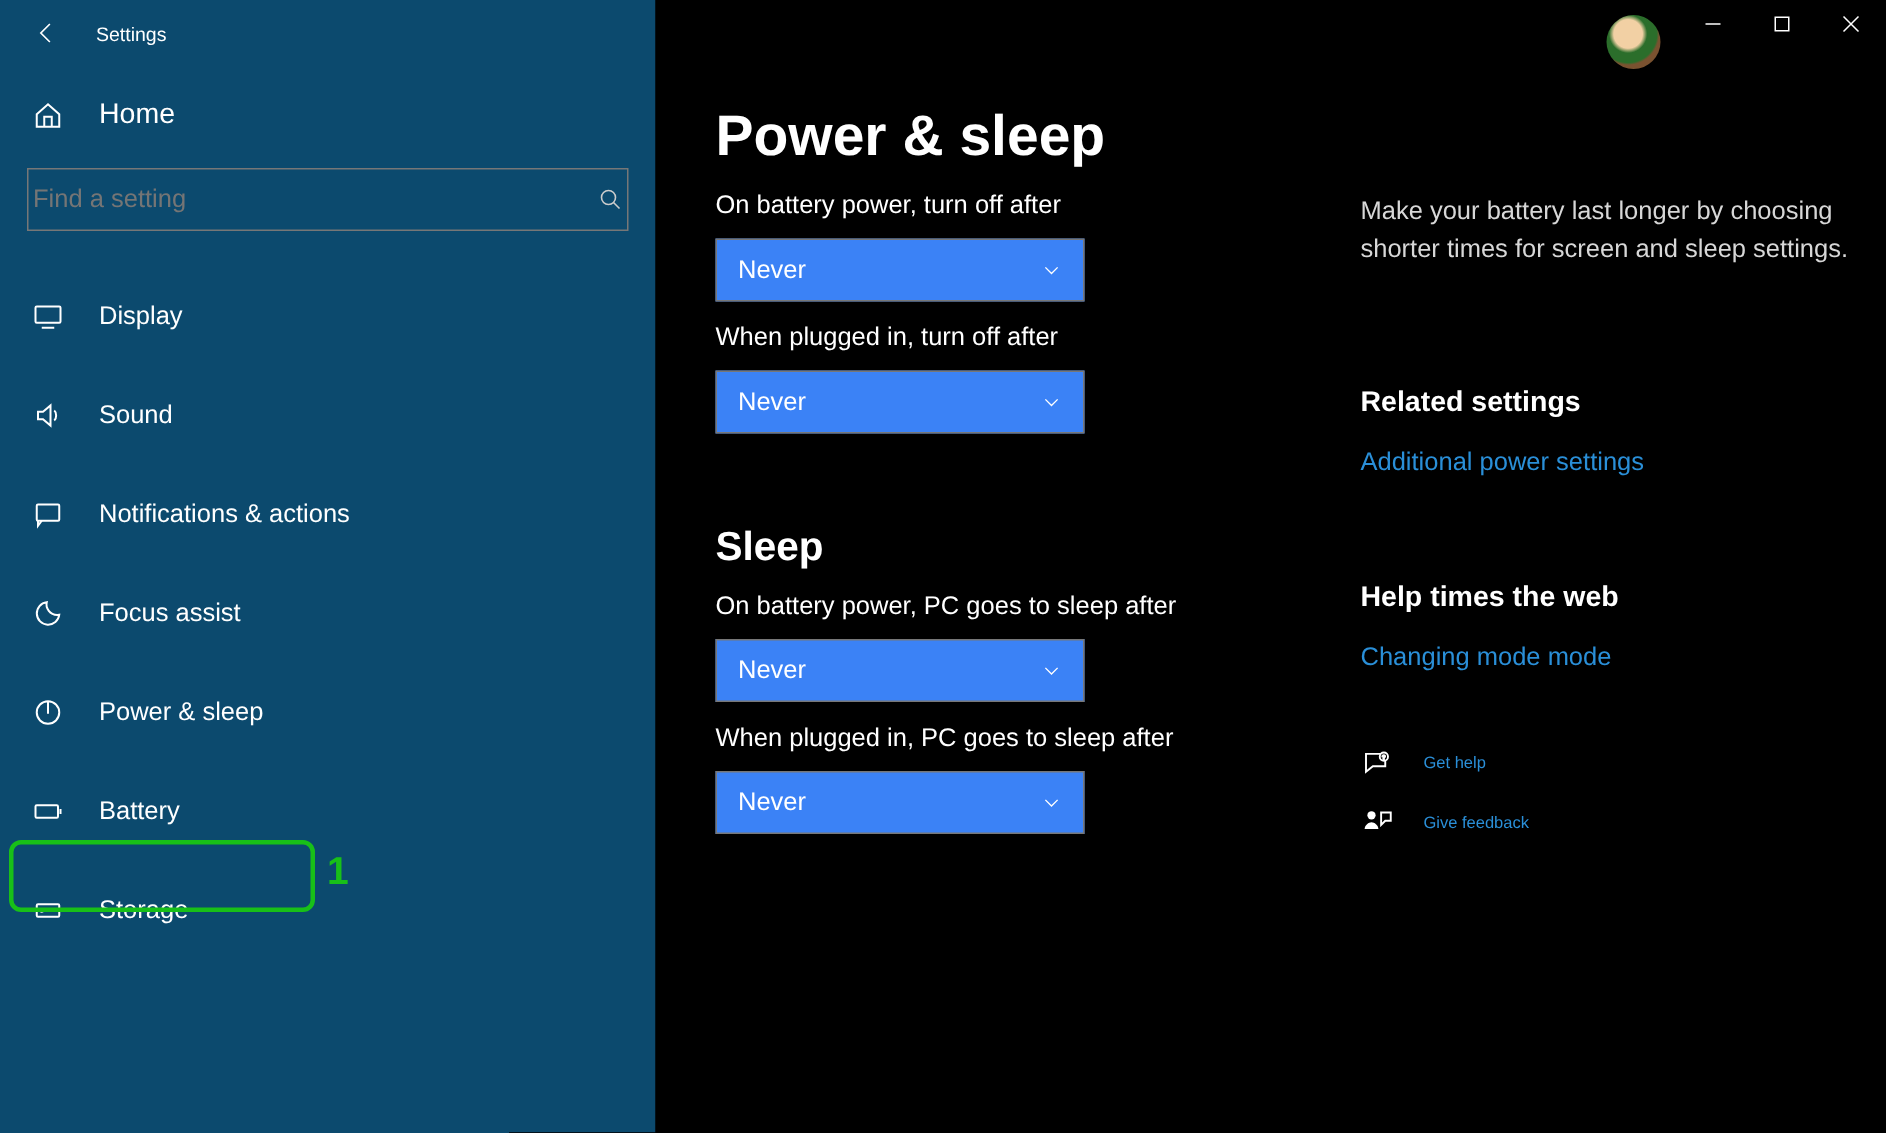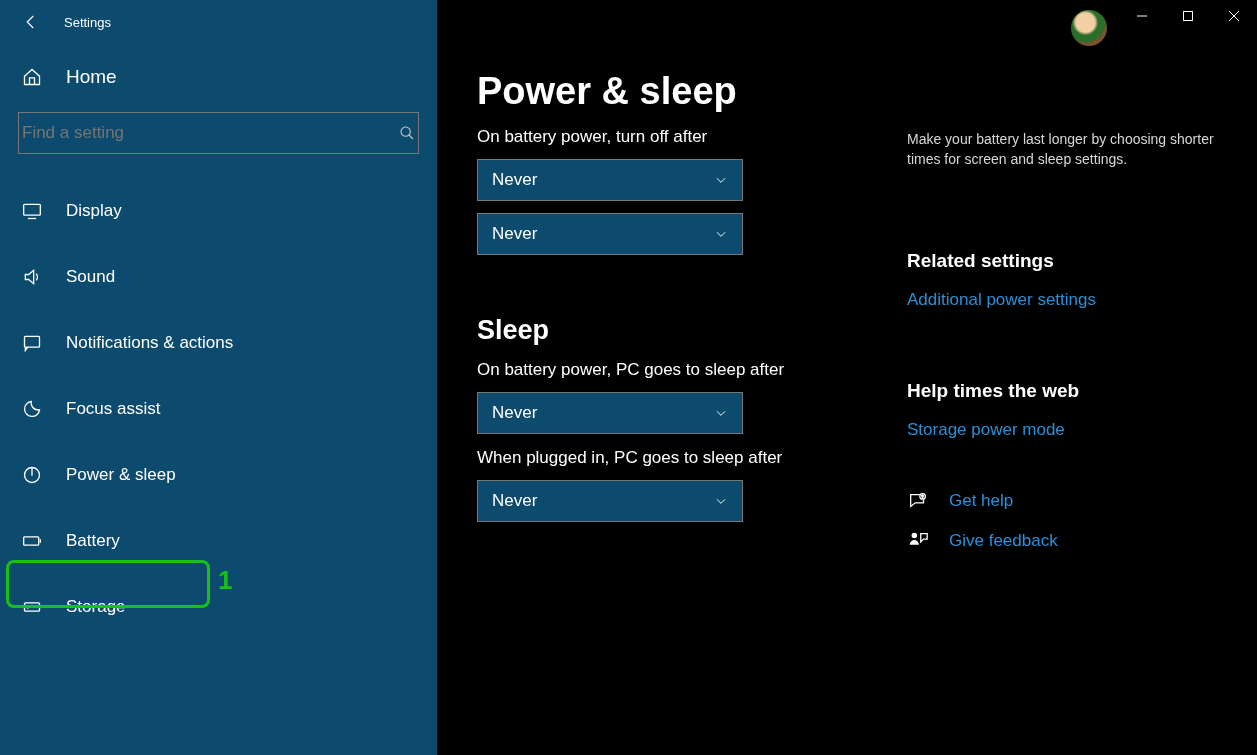--- a/index.html
+++ b/index.html
@@ -84,32 +84,32 @@
     font-size: 38px; font-weight: 600;
     padding-top: 70px;
   }
   .cols { display: flex; }
   .left-col { width: 400px; }
   .right-col { padding-left: 30px; padding-top: 6px; width: 360px; }
 
   h2.section { font-size: 27px; font-weight: 600; margin-top: 34px; }
   .field-label { font-size: 17px; margin-top: 14px; }
   .dropdown {
-    width: 266px; height: 42px; margin-top: 12px;
+    width: 246px; height: 42px; margin-top: 12px;
     border: 1px solid #777; display: flex; align-items: center;
     justify-content: space-between; padding: 0 14px 0 14px;
-    cursor: pointer; background: #0c4a6e;
+    cursor: pointer; background: #3b82f6;
   }
   .dropdown .val { font-size: 17px; }
   .right-h { font-size: 19px; font-weight: 600; margin-top: 34px; }
-  .right-p { font-size: 14px; color: #d7d7d7; margin-top: 10px; line-height: 1.45; }
+  .right-p { font-size: 17px; color: #d7d7d7; margin-top: 10px; line-height: 1.45; }
   .link { color: #2a8fd8; font-size: 17px; margin-top: 18px; display: inline-block; cursor: pointer; }
   .link-row { display:flex; align-items:center; margin-top: 18px; }
   .link-row .licon { width: 28px; margin-right: 14px; color:#fff; display:inline-flex; }
-  .link-row a { color:#2a8fd8; font-size:17px; cursor:pointer; }
+  .link-row a { color:#2a8fd8; font-size:11px; cursor:pointer; }
 
   svg { display:block; }
 </style>
 </head>
 <body>
 
 <div class="app">
 
   <div class="sidebar">
     <div class="titlebar">
@@ -242,20 +242,21 @@
         <div class="field-label">On battery power, turn off after</div>
         <div class="dropdown">
           <span class="val">Never</span>
           <span>
               <svg width="14" height="14" viewBox="0 0 24 24" fill="none" stroke="#fff" stroke-width="1.6">
                 <path d="M5 9l7 7 7-7"></path>
               </svg>
             </span>
         </div>
 
+        <div class="field-label">When plugged in, turn off after</div>
         <div class="dropdown">
           <span class="val">Never</span>
           <span>
               <svg width="14" height="14" viewBox="0 0 24 24" fill="none" stroke="#fff" stroke-width="1.6">
                 <path d="M5 9l7 7 7-7"></path>
               </svg>
             </span>
         </div>
 
         <h2 class="section" style="margin-top:60px">Sleep</h2>
@@ -281,21 +282,21 @@
         </div>
       </div>
 
       <div class="right-col">
         <div class="right-p">Make your battery last longer by choosing shorter times for screen and sleep settings.</div>
 
         <div class="right-h" style="margin-top:80px">Related settings</div>
         <a class="link">Additional power settings</a>
 
         <div class="right-h" style="margin-top:70px">Help times the web</div>
-        <a class="link">Storage power mode</a>
+        <a class="link">Changing mode mode</a>
 
         <div class="link-row" style="margin-top:50px">
           <span class="licon">
             <svg width="22" height="22" viewBox="0 0 24 24" fill="none" stroke="#fff" stroke-width="1.4">
                 <path d="M4 5h14v9H9l-5 4V5z"></path>
                 <circle cx="17" cy="7" r="3" fill="#000" stroke="#fff"></circle>
                 <text x="17" y="9" font-size="4" text-anchor="middle" fill="#fff">?</text>
               </svg>
           </span>
           <a>Get help</a>

